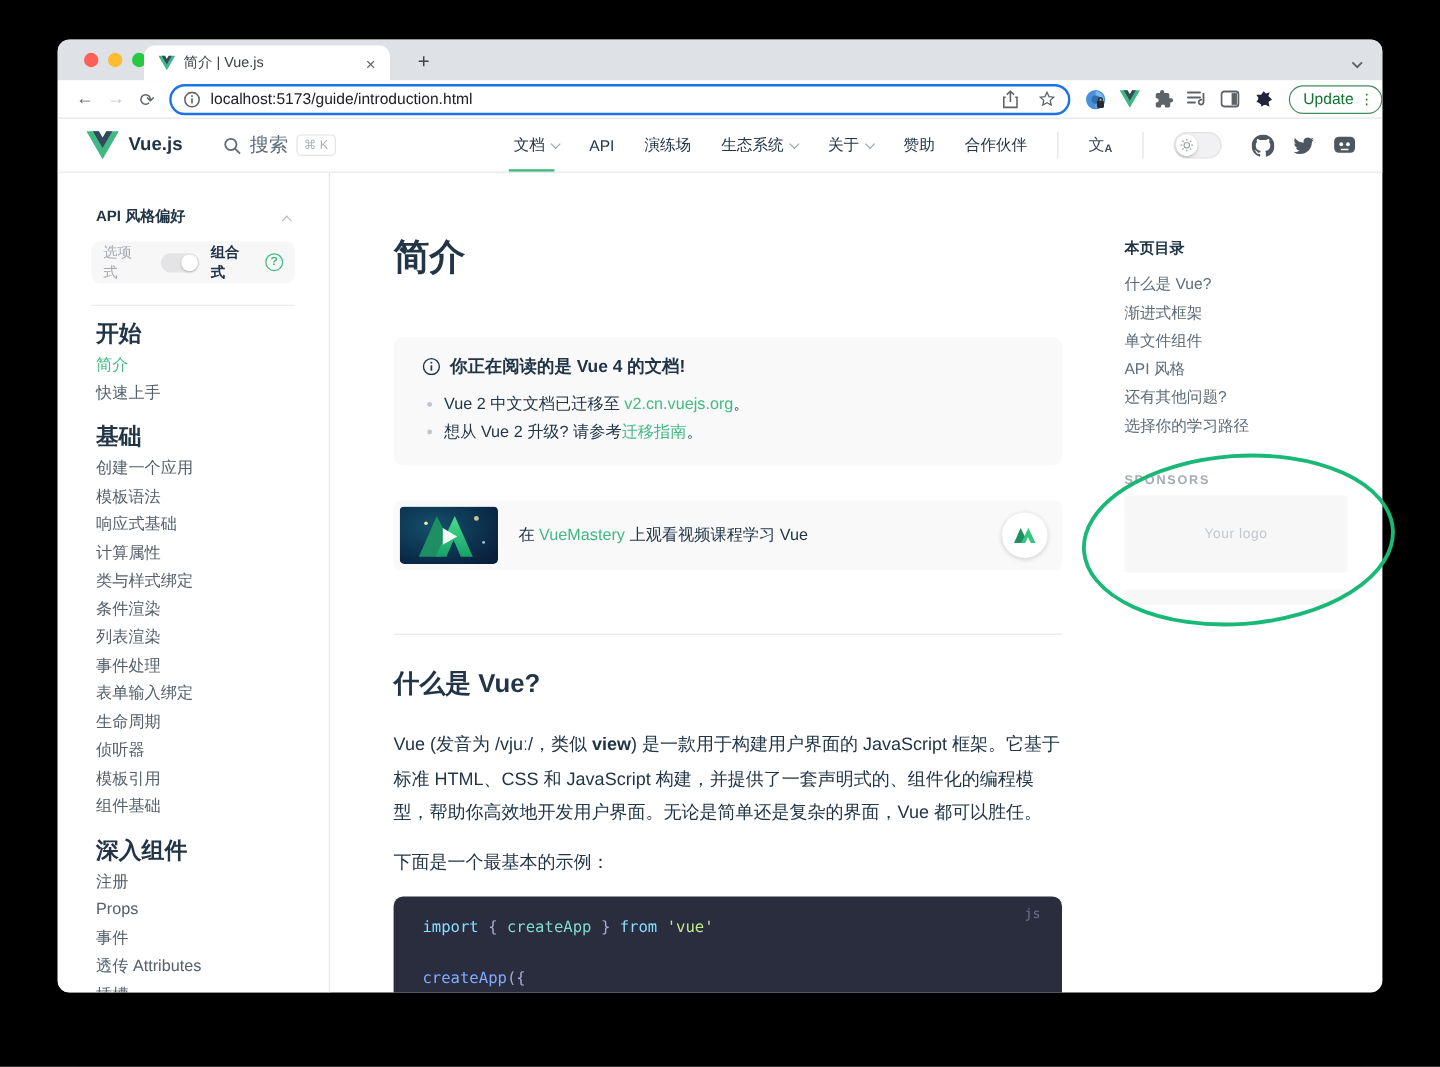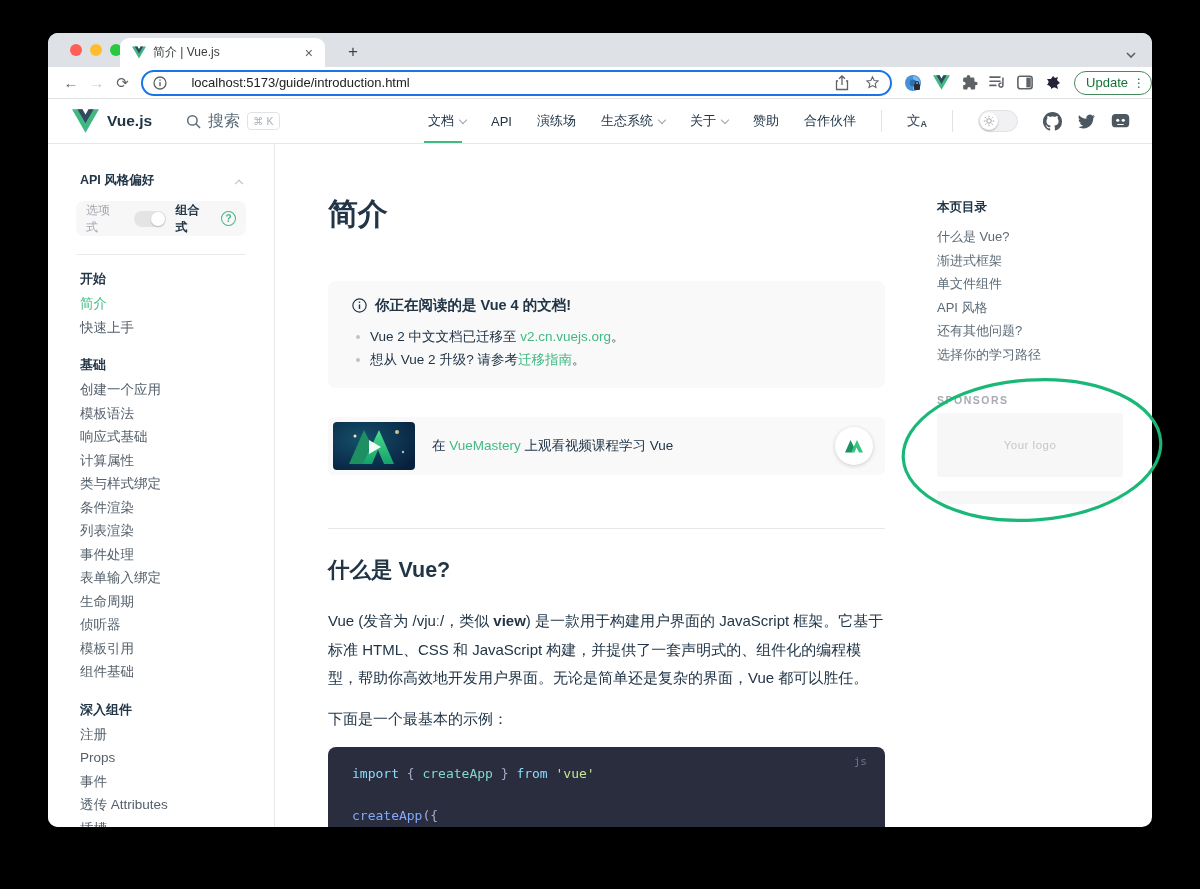--- a/index.html
+++ b/index.html
@@ -24,21 +24,21 @@
   .tab-chevron { position:absolute; right:16px; top:12px; }
 
   .toolbar { position:absolute; left:0; top:34px; width:100%; height:32px; background:#fff;
     border-bottom:1px solid #dfe1e5; display:flex; align-items:center; }
   .nav-arrow { font-size:15px; color:#5f6368; width:26px; text-align:center; }
   .nav-arrow.disabled { color:#c6c9ce; }
   .nav-arrow.back { margin-left:10px; }
   .reload { font-size:15px; color:#5f6368; width:26px; text-align:center; }
   .urlbar { margin-left:6px; width:756px; height:26px; border:2px solid #1a73e8; border-radius:14px;
     display:flex; align-items:center; padding:0 10px; background:#fff; }
-  .url-text { font-size:13px; color:#202124; margin-left:24px; flex:1; white-space:nowrap; overflow:hidden; }
+  .url-text { font-size:13px; color:#202124; margin-left:8px; flex:1; white-space:nowrap; overflow:hidden; }
   .chrome-ic { display:inline-flex; align-items:center; justify-content:center; }
   .ext-area { display:flex; align-items:center; gap:11px; margin-left:12px; }
   .update-btn { margin-left:12px; height:24px; border:1.5px solid #448a5c; border-radius:13px;
     display:flex; align-items:center; padding:0 6px 0 11px; }
   .update-label { color:#137333; font-size:13px; font-weight:500; }
   .update-dots { color:#137333; font-size:12px; margin-left:5px; letter-spacing:0; }
 
   
   .site-header { position:absolute; left:0; top:66px; width:100%; height:45px; background:#fff;
     border-bottom:1px solid #e8e8e9; display:flex; align-items:center; padding:0 22px 0 24px; }
@@ -68,21 +68,21 @@
     display:flex; align-items:center; padding:0 10px; gap:10px; }
   .pref-left { font-size:12px; color:#a3a8ae; }
   .pref-switch { width:32px; height:16px; border-radius:8px; background:#e4e4e7; position:relative; flex:none; margin-left:2px; }
   .pref-knob { position:absolute; right:1px; top:1px; width:14px; height:14px; background:#fff; border-radius:50%; box-shadow:0 1px 2px rgba(0,0,0,.2); }
   .pref-right { font-size:12px; font-weight:bold; color:#213547; }
   .help-icon { margin-left:auto; width:15px; height:15px; border:1.3px solid #42b983; border-radius:50%;
     color:#42b983; font-size:10px; font-weight:bold; text-align:center; line-height:13px; }
   .pref-divider { margin:18px 28px 0; border-top:1px solid #ebebec; }
   .sb-groups { padding:12px 32px 0; }
   .sb-group { margin-bottom:14px; }
-  .sb-group h3 { font-size:13px; font-weight:bold; color:#213547; line-height:24px; margin-bottom:1px; }
+  .sb-group h3 { font-size:19px; font-weight:bold; color:#213547; line-height:24px; margin-bottom:1px; }
   .sb-link { display:block; font-size:13.5px; color:#55606b; line-height:23.5px; text-decoration:none; }
   .sb-link.active { color:#42b983; }
 
   .content { position:absolute; left:280px; top:111px; width:557px; bottom:0; }
   .page-title { margin-top:50px; font-size:30px; font-weight:bold; color:#213547; letter-spacing:-.3px; }
   .info-box { margin-top:46px; background:#f9f9fa; border-radius:8px; padding:15px 24px 17px; }
   .info-title { font-size:14.5px; font-weight:bold; color:#213547; display:flex; align-items:center; gap:8px; }
   .info-list { margin-top:10px; list-style:none; }
   .info-list li { font-size:13.5px; color:#213547; line-height:23px; padding-left:18px; position:relative; }
   .info-list li::before { content:""; position:absolute; left:4px; top:10px; width:4px; height:4px; border-radius:50%; background:#c0c4c9; }

